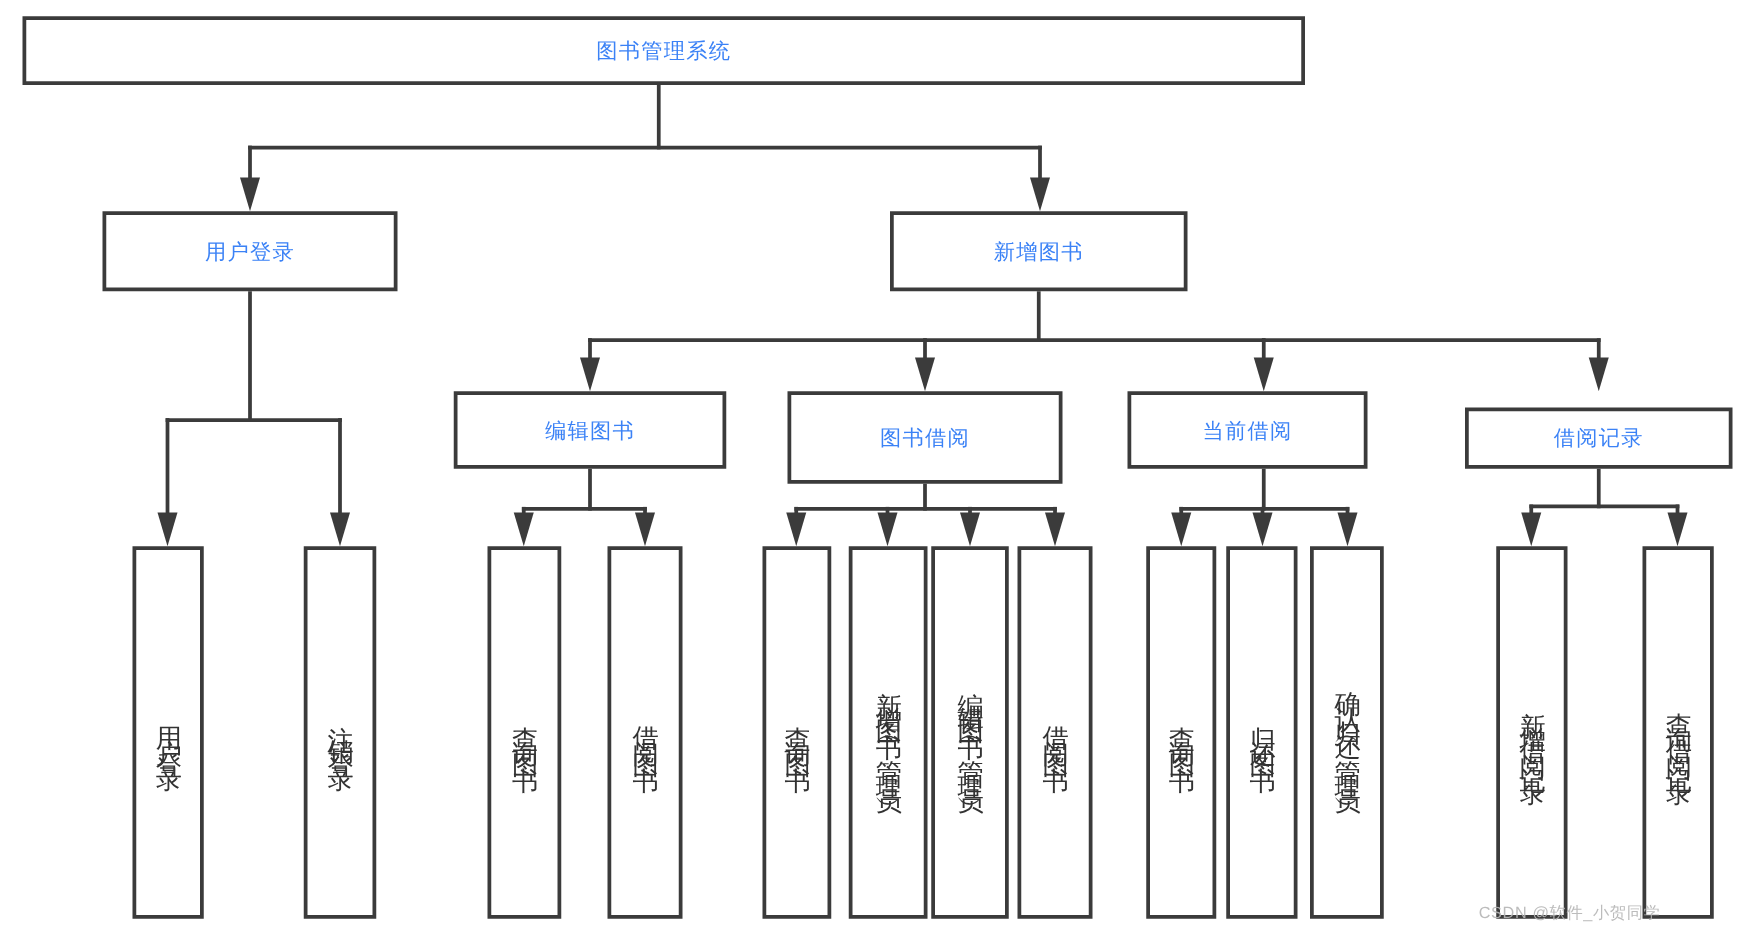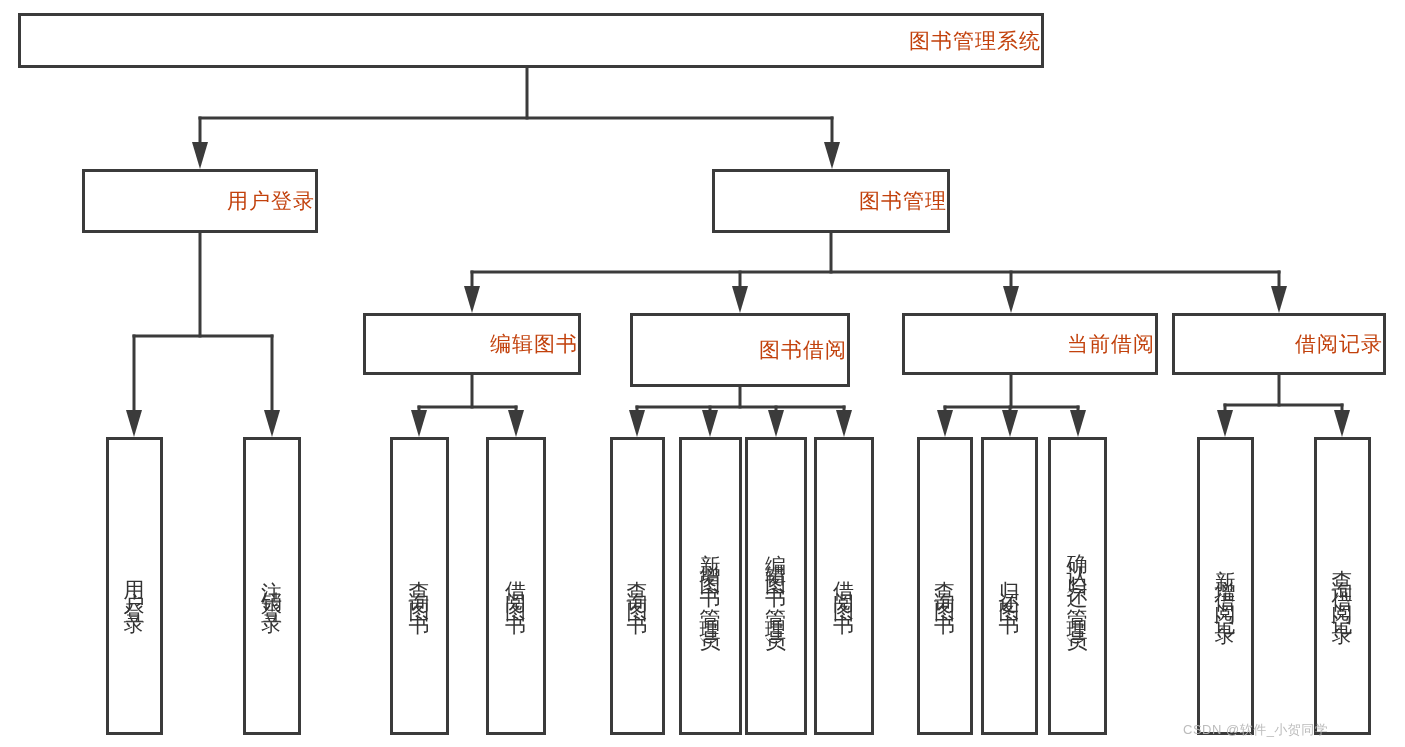--- a/index.html
+++ b/index.html
@@ -26,24 +26,24 @@
     fill: #3b3b3b;
     stroke: none;
   }
   .hbox {
     position: absolute;
     box-sizing: border-box;
     border: 3px solid #3b3b3b;
     background: #ffffff;
     display: flex;
     align-items: center;
-    justify-content: flex-end;
-    font-size: 21px;
+    justify-content: center;
+    font-size: 17px;
     letter-spacing: 1px;
-    color: #c2410c;
+    color: #3b82f6;
   }
   .vbox {
     position: absolute;
     box-sizing: border-box;
     border: 3px solid #3b3b3b;
     background: #ffffff;
     top: 437px;
     height: 298px;
     display: flex;
     align-items: center;
@@ -150,33 +150,33 @@
   </svg>
 
   <div class="hbox" style="left:18px; top:13px; width:1026px; height:55px;">
     <span>图书管理系统</span>
   </div>
 
   <div class="hbox" style="left:82px; top:169px; width:236px; height:64px;">
     <span>用户登录</span>
   </div>
   <div class="hbox" style="left:712px; top:169px; width:238px; height:64px;">
-    <span>图书管理</span>
+    <span>新增图书</span>
   </div>
 
   <div class="hbox" style="left:363px; top:313px; width:218px; height:62px;">
     <span>编辑图书</span>
   </div>
   <div class="hbox" style="left:630px; top:313px; width:220px; height:74px;">
     <span>图书借阅</span>
   </div>
-  <div class="hbox" style="left:902px; top:313px; width:256px; height:62px;">
+  <div class="hbox" style="left:902px; top:313px; width:192px; height:62px;">
     <span>当前借阅</span>
   </div>
-  <div class="hbox" style="left:1172px; top:313px; width:214px; height:62px;">
+  <div class="hbox" style="left:1172px; top:326px; width:214px; height:49px;">
     <span>借阅记录</span>
   </div>
 
   <div class="vbox" style="left:106px; width:57px;">
     <span class="vtext">用户登录</span>
   </div>
   <div class="vbox" style="left:243px; width:58px;">
     <span class="vtext">注销登录</span>
   </div>
 

